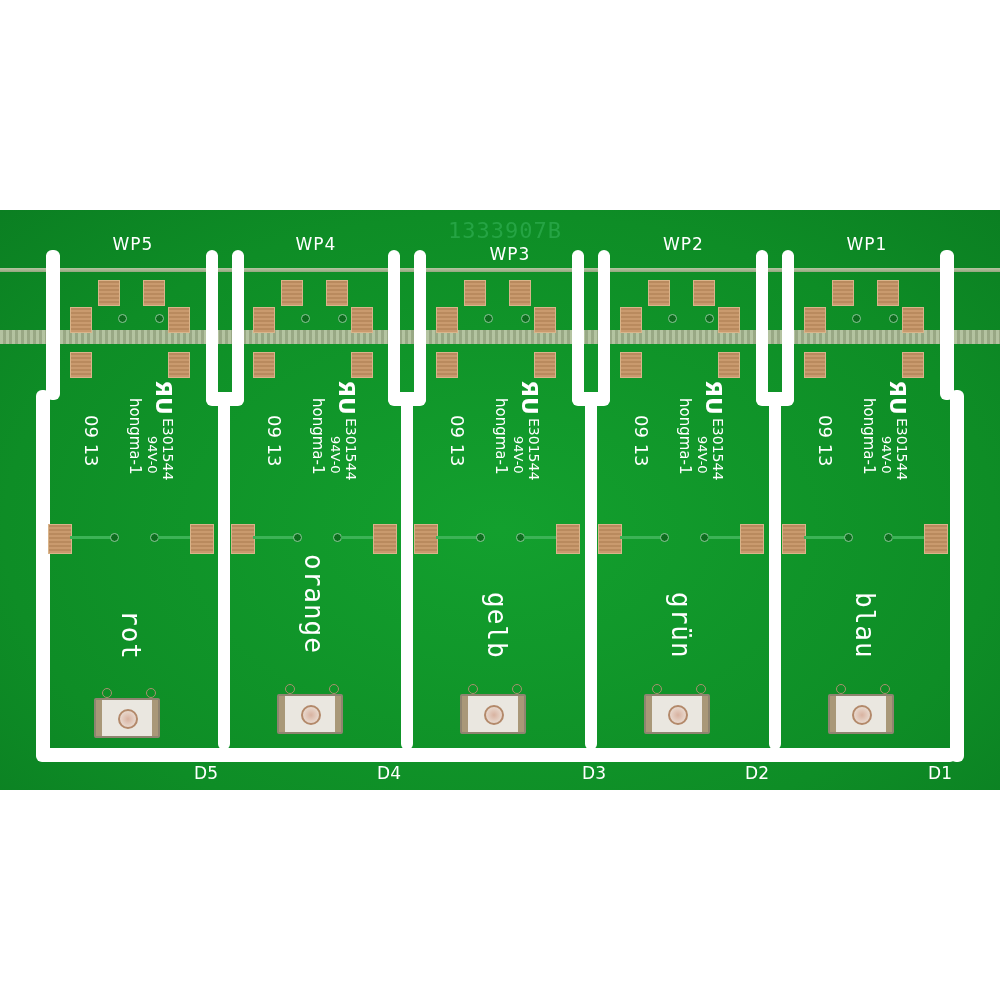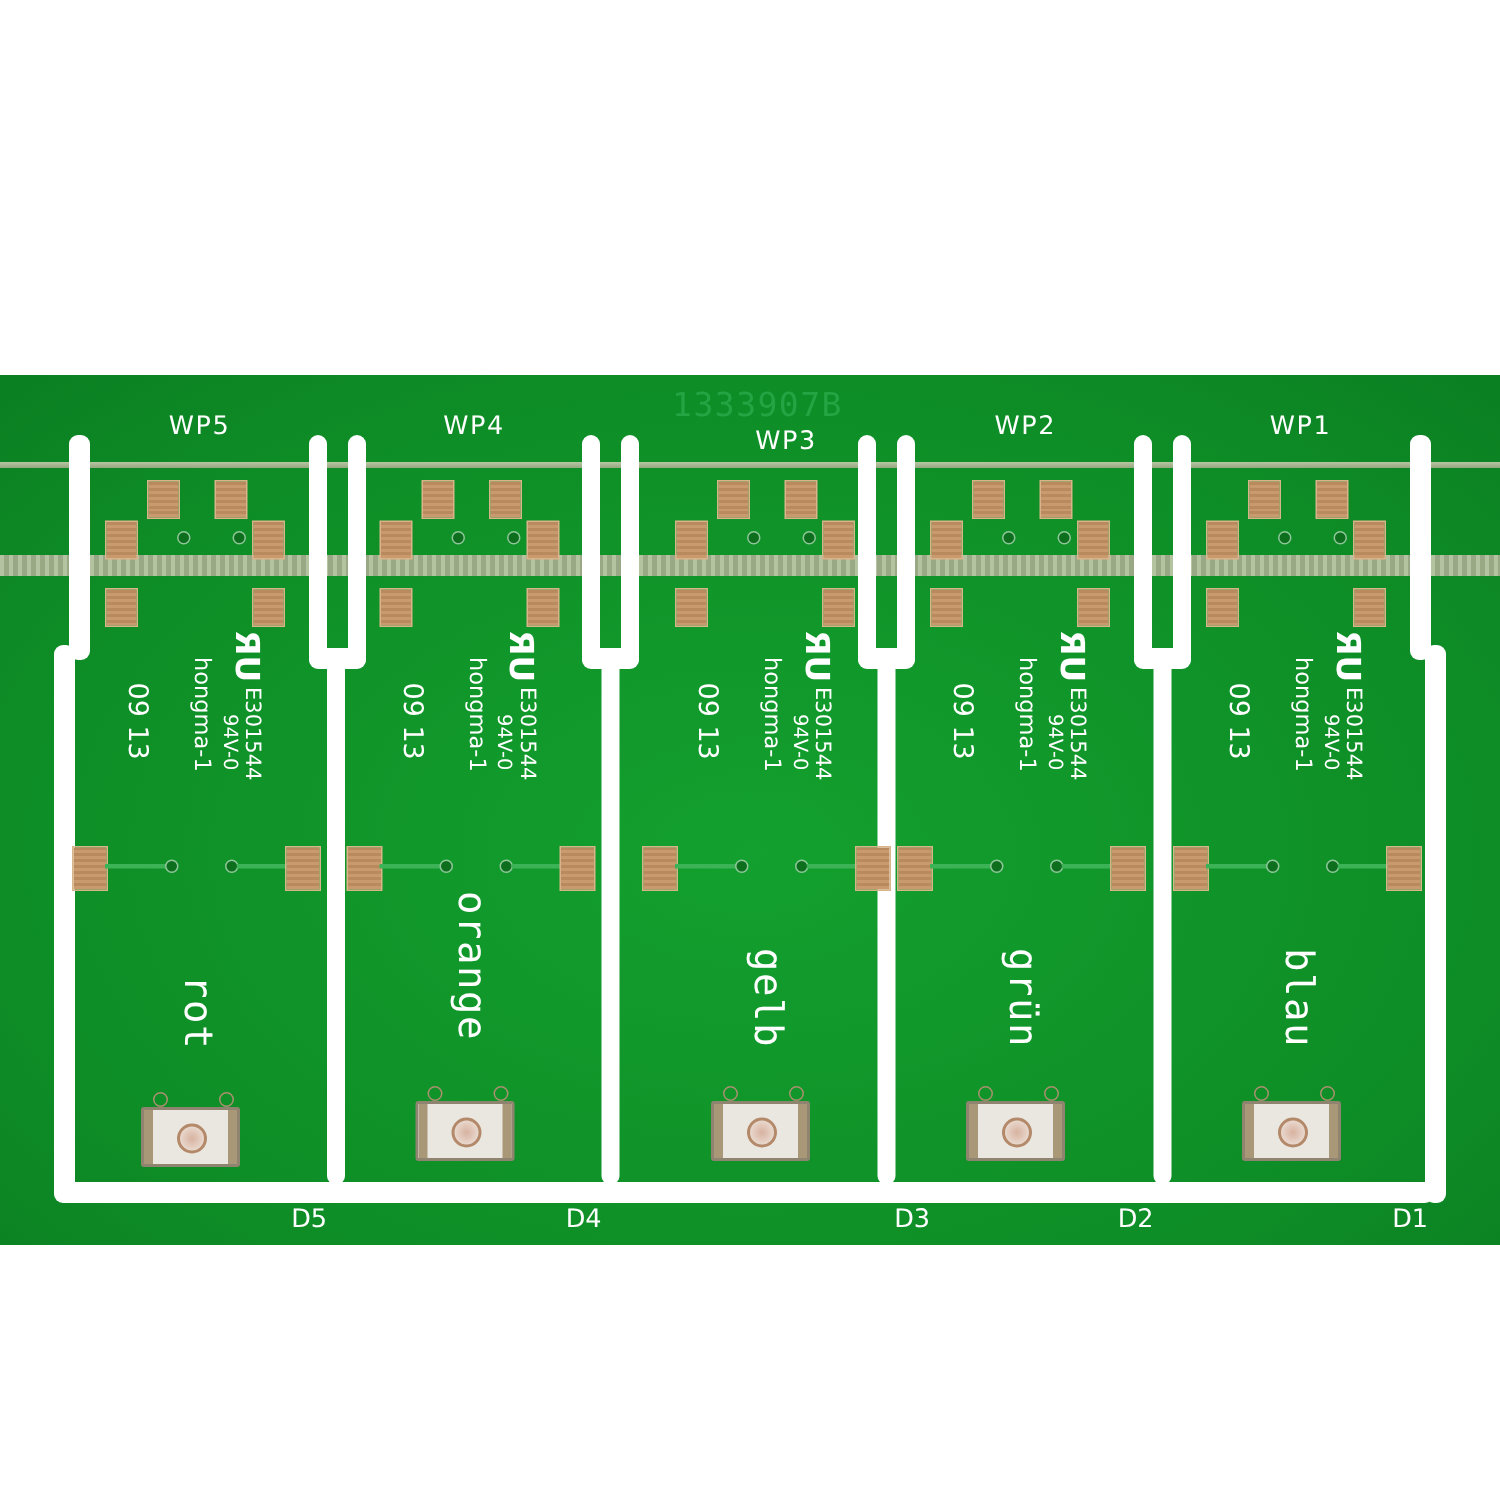--- a/index.html
+++ b/index.html
@@ -2,21 +2,20 @@
 <html><head>
   <meta charset="utf-8">
   <style>
     html, body { margin: 0; padding: 0; background: #ffffff; }
     body { width: 1000px; height: 1000px; position: relative; overflow: hidden; font-family: "DejaVu Sans Mono", monospace; }
 
     .pcb {
       position: absolute; left: 0; top: 210px; width: 1000px; height: 580px;
       background: #0f9228;
       background-image: radial-gradient(ellipse at 50% 55%, #13a02e 0%, #0e8d26 70%, #0b7f22 100%);
-      margin-top: 40px;
     }
     .serial {
       position: absolute; top: 8px; left: 425px; width: 160px; text-align: center;
       font-size: 22px; letter-spacing: 1px; color: #2aa84a; font-family: "DejaVu Sans Mono", monospace;
       opacity: 0.85;
     }
     .vscore {
       position: absolute; left: 0; width: 1000px; height: 4px;
       background: linear-gradient(#c9cdb0, #a4a98a);
       opacity: 0.9;
@@ -174,21 +173,21 @@
 
     <div class="led-lead" style="left:54px; top:474px;"></div>
     <div class="led-lead" style="left:98px; top:474px;"></div>
     <div class="led" style="left:46px; top:484px;">
         <div class="led-lens"></div>
       </div>
 
     <div class="d-label">D4</div>
   </div>
 
-  <div class="panel" style="left:428px; width:192px;">
+  <div class="panel" style="left:414px; width:192px;">
     <div class="wp-label" style="top:34px;">WP3</div>
     <div class="pad" style="left:50px; top:70px;"></div>
     <div class="pad" style="left:95px; top:70px;"></div>
     <div class="pad" style="left:22px; top:97px;"></div>
     <div class="pad" style="left:120px; top:97px;"></div>
     <div class="pad" style="left:22px; top:142px;"></div>
     <div class="pad" style="left:120px; top:142px;"></div>
     <div class="via" style="left:70px; top:104px;"></div>
     <div class="via" style="left:107px; top:104px;"></div>
 

